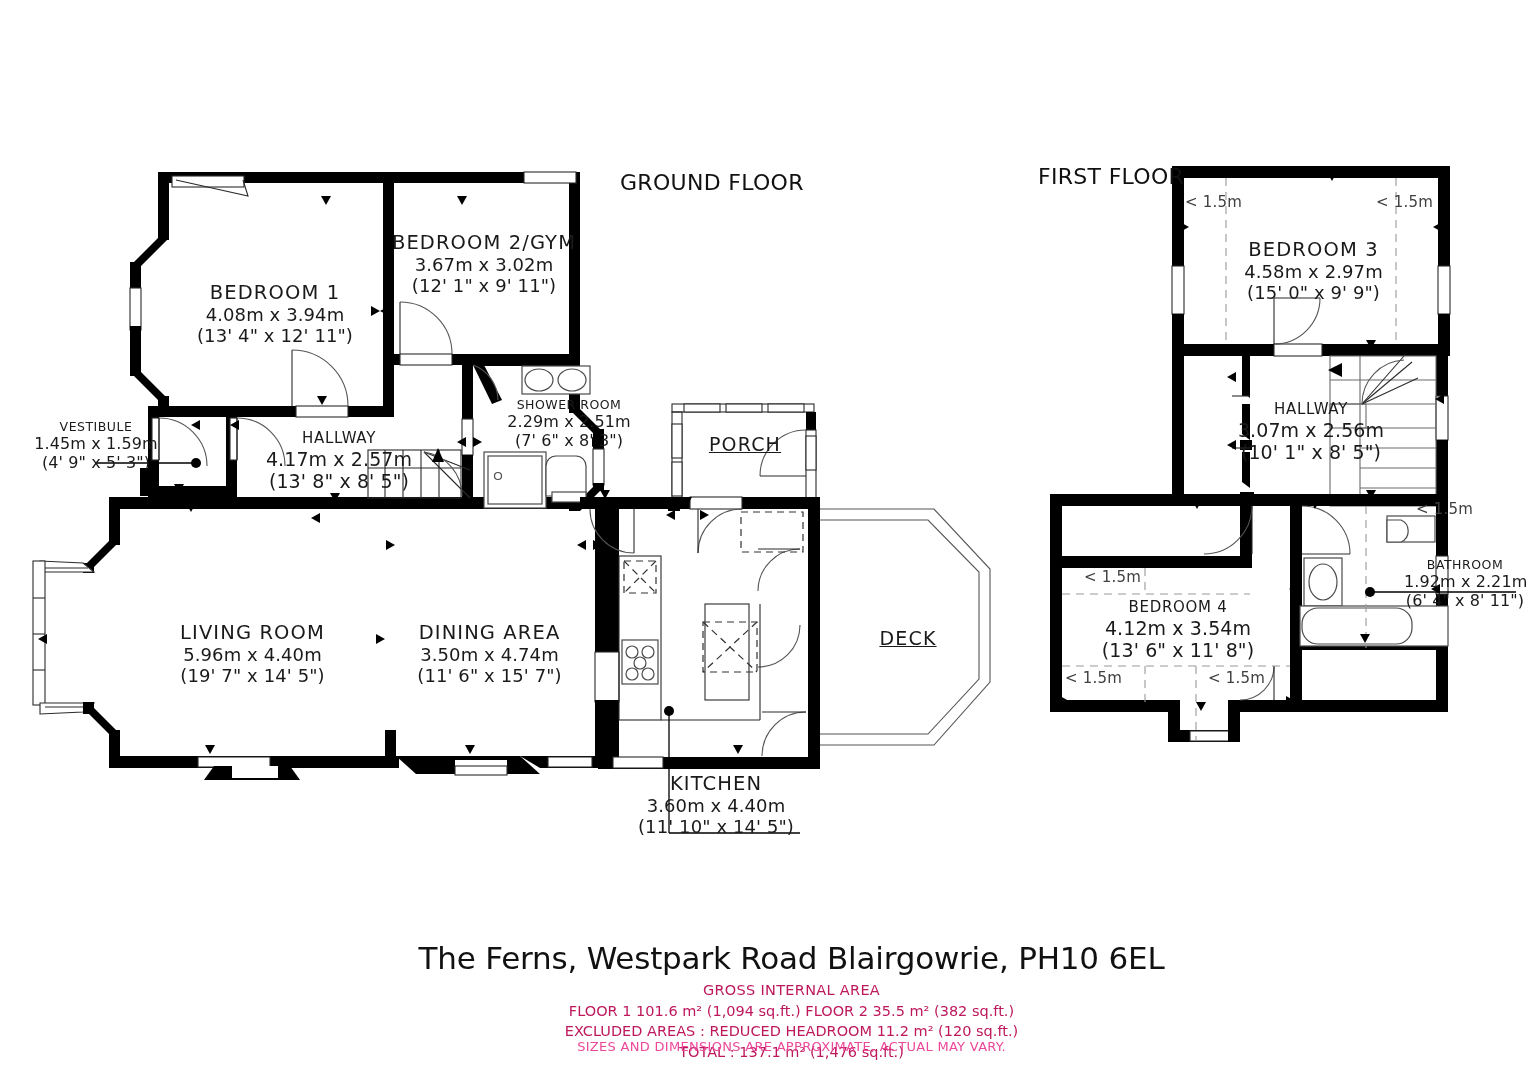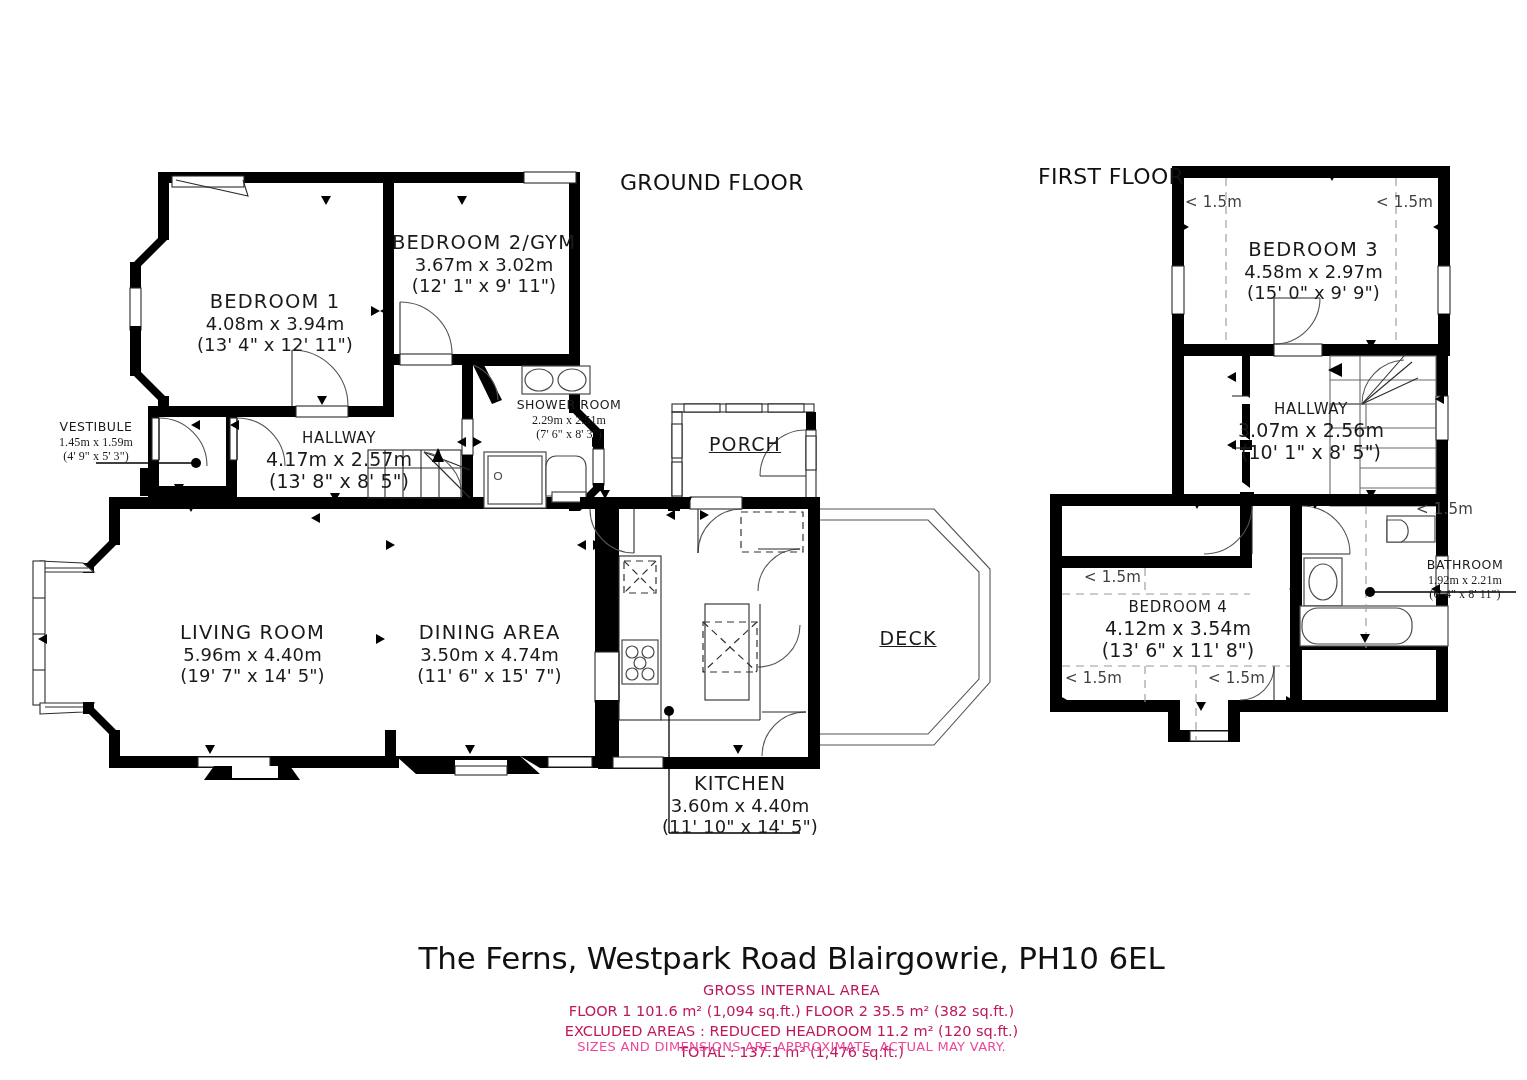--- a/index.html
+++ b/index.html
@@ -59,21 +59,21 @@
     display: block;
   }
   .room .rdim {
     font-size: 18px;
     letter-spacing: 0.1px;
     display: block;
   }
   .room.small .rname { font-size: 15px; letter-spacing: 0.7px; }
   .room.small .rdim { font-size: 19px; }
   .room.tiny .rname { font-size: 12.5px; letter-spacing: 0.5px; }
-  .room.tiny .rdim { font-size: 12px; font-family: Liberation Serif, serif; }
+  .room.tiny .rdim { font-size: 16px; }
   .room.nameonly .rname { font-size: 19px; letter-spacing: 1.2px; text-decoration: underline; }
 
   .headroom {
     font-size: 15px;
     letter-spacing: 0.2px;
     color: #404040;
   }
 
   .footer {
     position: absolute;
@@ -469,21 +469,21 @@
     <circle class="dot" cx="669" cy="711" r="5"></circle>
 
     <line class="leader" x1="1370" y1="592" x2="1516" y2="592"></line>
     <circle class="dot" cx="1370" cy="592" r="5"></circle>
   </g>
 </svg>
 
 <div class="txt floor-label" style="left:620px; top:170px;">GROUND FLOOR</div>
 <div class="txt floor-label" style="left:1038px; top:164px;">FIRST FLOOR</div>
 
-<div class="txt room" style="left:160px; top:290px; width:230px;">
+<div class="txt room" style="left:160px; top:281px; width:230px;">
   <span class="rname">BEDROOM 1</span>
   <span class="rdim">4.08m x 3.94m</span>
   <span class="rdim">(13' 4" x 12' 11")</span>
 </div>
 
 <div class="txt room" style="left:369px; top:231px; width:230px;">
   <span class="rname">BEDROOM 2/GYM</span>
   <span class="rdim">3.67m x 3.02m</span>
   <span class="rdim">(12' 1" x 9' 11")</span>
 </div>
@@ -511,21 +511,21 @@
   <span class="rdim">5.96m x 4.40m</span>
   <span class="rdim">(19' 7" x 14' 5")</span>
 </div>
 
 <div class="txt room" style="left:372px; top:621px; width:235px;">
   <span class="rname">DINING AREA</span>
   <span class="rdim">3.50m x 4.74m</span>
   <span class="rdim">(11' 6" x 15' 7")</span>
 </div>
 
-<div class="txt room" style="left:620px; top:772px; width:240px;">
+<div class="txt room" style="left:596px; top:772px; width:240px;">
   <span class="rname">KITCHEN</span>
   <span class="rdim">3.60m x 4.40m</span>
   <span class="rdim">(11' 10" x 14' 5")</span>
 </div>
 
 <div class="txt room nameonly" style="left:665px; top:433px; width:160px;">
   <span class="rname">PORCH</span>
 </div>
 
 <div class="txt room nameonly" style="left:838px; top:627px; width:140px;">

